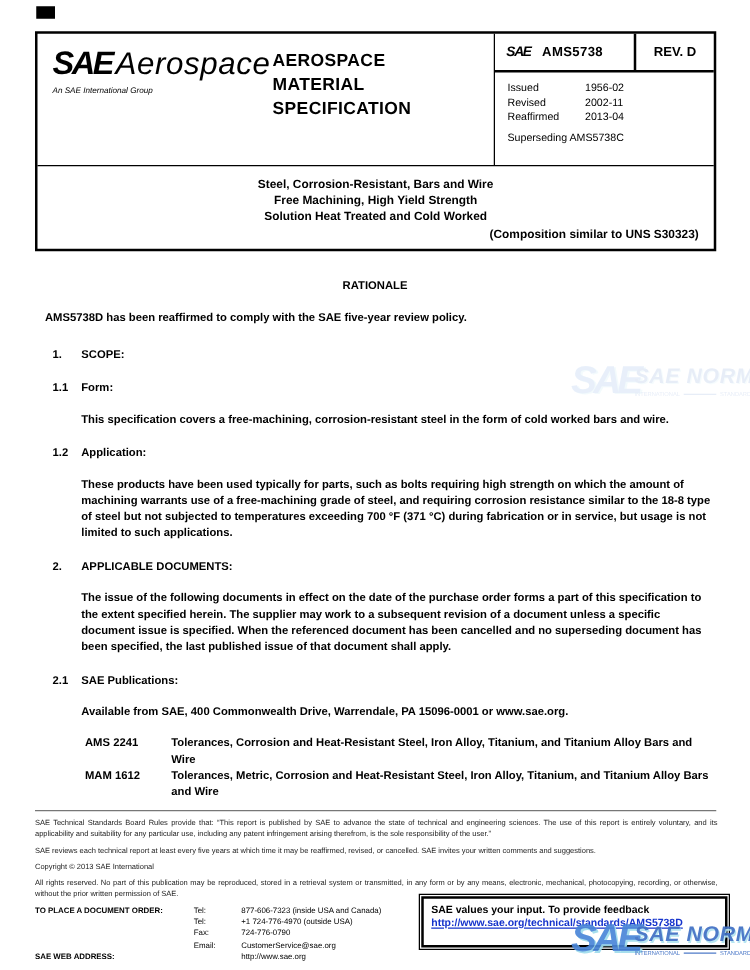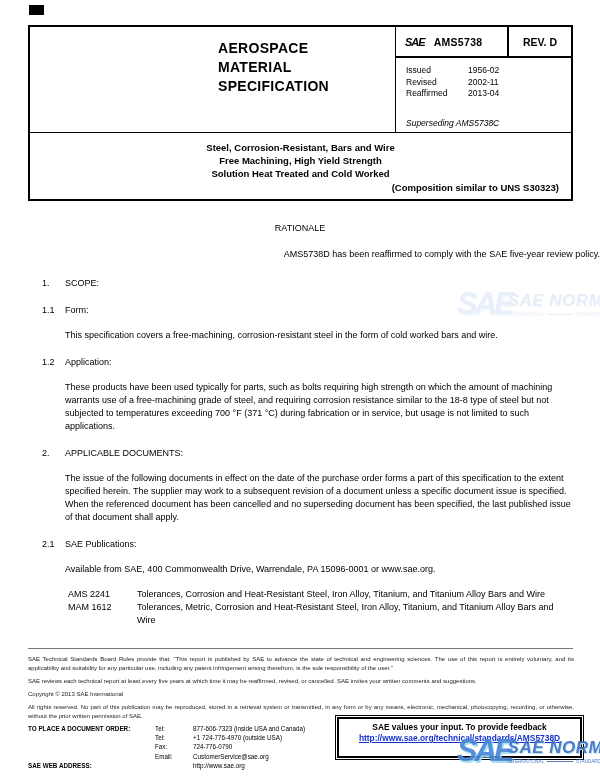--- a/index.html
+++ b/index.html
@@ -24,29 +24,29 @@
   .doc-type { position:absolute; left:188px; top:12px; font-size:14px; font-weight:bold; line-height:19px; letter-spacing:0.3px; }
   .header-right { width:176px; border-left:1px solid #000; position:relative; font-size:8.5px; }
   .num-box { display:flex; height:31px; border-bottom:2px solid #000; align-items:center; }
   .num-left { flex:1; padding-left:9px; display:flex; align-items:center; }
   .sae-mark { font-weight:bold; font-style:italic; font-size:11px; letter-spacing:-1px; margin-right:9px; }
   .doc-number { font-weight:bold; font-size:10.5px; letter-spacing:0.3px; }
   .rev-cell { width:64px; border-left:2px solid #000; height:100%; display:flex; align-items:center; justify-content:center; font-weight:bold; font-size:10.5px; }
   .dates { padding:7px 10px 0 10px; }
   .date-row { display:flex; line-height:11.5px; }
   .date-label { width:62px; }
-  .superseding { position:absolute; left:10px; bottom:4px;font-style:italic; }
+  .superseding { position:absolute; left:10px; bottom:17px; }
 
   .title-block { padding:8px 10px 5px; text-align:center; font-size:9.5px; line-height:13.2px;font-weight:bold; }
   .comp-note { text-align:right; padding-right:2px; }
 
   
-  .doc-body { position:absolute; left:0; top:213px; width:600px; font-size:9px; line-height:13px; }
+  .doc-body { position:absolute; left:0; top:213px; width:600px; font-size:9px; line-height:13px;font-weight:bold; }
   .rationale-h { text-align:center; margin-top:9px; }
-  .rationale-t { margin:13px 0 16px 36px;text-align:right; }
+  .rationale-t { margin:13px 0 16px 36px; }
   .sec { margin:14px 0 0 42px; display:flex; }
   .sec-num { width:23px; flex:none; }
   .para { margin:12px 0 0 65px; width:506px; }
   .refs { margin:12px 0 0 68px; }
   .ref-row { display:flex; }
   .ref-code { width:69px; flex:none; }
   .ref-title { width:436px; }
 
   
   .footer-rule { position:absolute; left:28px; top:648px; width:545px; border-top:1px solid #777; }
@@ -56,21 +56,21 @@
   .legal .j { text-align:justify; }
 
   .order { position:absolute; left:28px; top:724px; width:312px; font-size:6.3px; line-height:9.2px; }
   .order-row { display:flex; }
   .order-c1 { width:127px; font-weight:bold; }
   .order-c2 { width:38px; }
   .order-c3 { flex:1; }
 
   .feedback { position:absolute; left:337px; top:717px; width:245px; height:41px;
     border:2px solid #000; outline:1px solid #000; outline-offset:1px;
-    padding:3px 6px; font-weight:bold; font-size:8.4px; line-height:11px; background:#fff;text-align:center; }
+    padding:3px 6px; font-weight:bold; font-size:8.4px; line-height:11px; background:#fff; }
   .feedback-link { color:#1533cc; text-decoration:underline; cursor:pointer; }
 
   
   .watermark { position:absolute; right:-4px; display:flex; align-items:flex-start; pointer-events:none; }
   .wm-main { top:737px; opacity:0.92; }
   .wm-faint { top:290px; opacity:0.12; }
   .wm-sae { font-style:italic; font-weight:bold; font-size:31px; line-height:27px; letter-spacing:-3px;
     color:#4a86d8; text-shadow:1.5px 1.5px 0 #9fdcec; }
   .wm-right { margin-left:-4px; margin-top:2px; }
   .wm-name { font-weight:bold; font-style:italic; font-size:17px; line-height:17px; letter-spacing:0.5px;
@@ -81,20 +81,26 @@
 </head>
 <body>
 
 <div class="page">
 
   <div class="corner-mark"></div>
 
   <div class="spec-box">
     <div class="header-row">
       <div class="header-left">
+        <div class="logo">
+          <div class="logo-line">
+            <span class="logo-sae">SAE</span><span class="logo-aero">Aerospace</span>
+          </div>
+          <div class="logo-sub">An SAE International Group</div>
+        </div>
         <div class="doc-type">
           <div>AEROSPACE</div>
           <div>MATERIAL</div>
           <div>SPECIFICATION</div>
         </div>
       </div>
       <div class="header-right">
         <div class="num-box">
           <div class="num-left">
             <span class="sae-mark">SAE</span>

